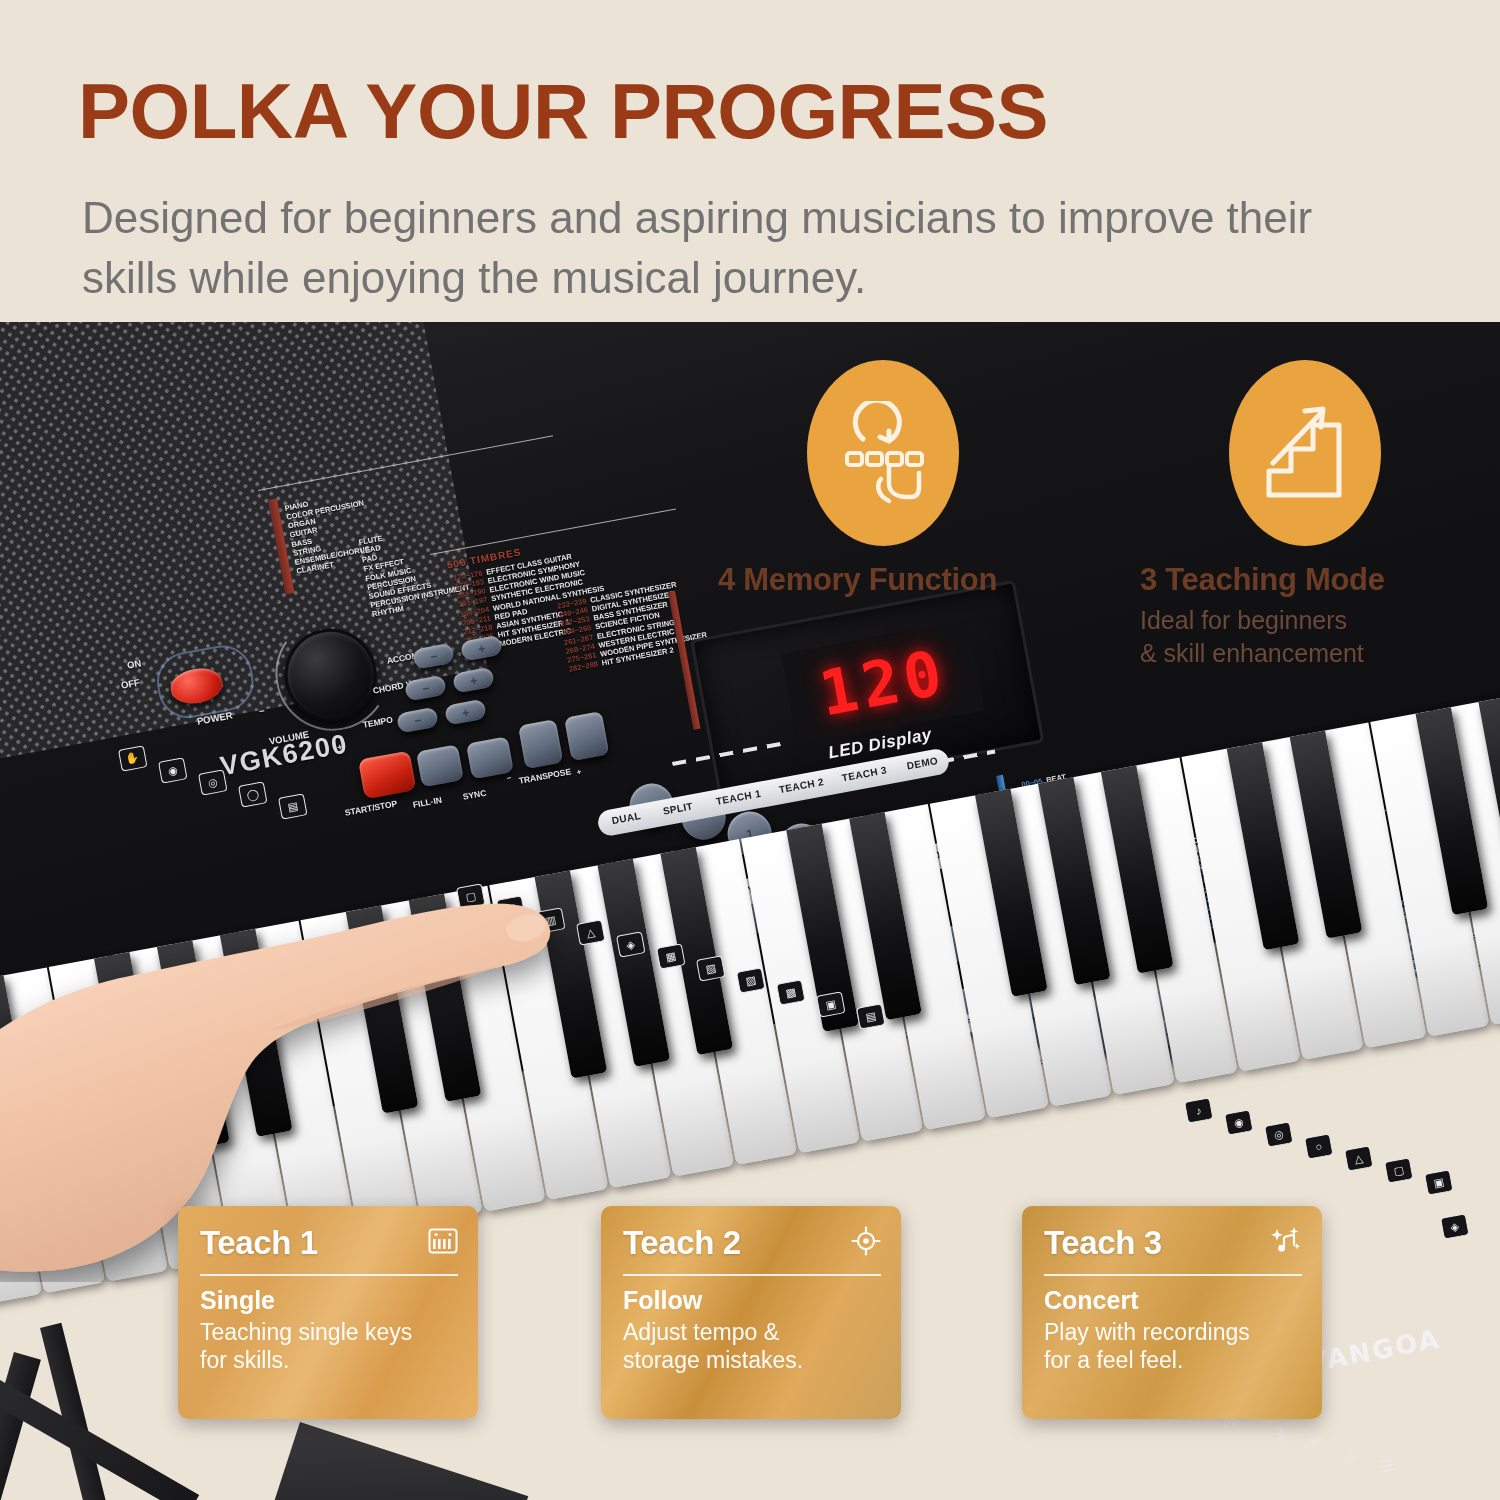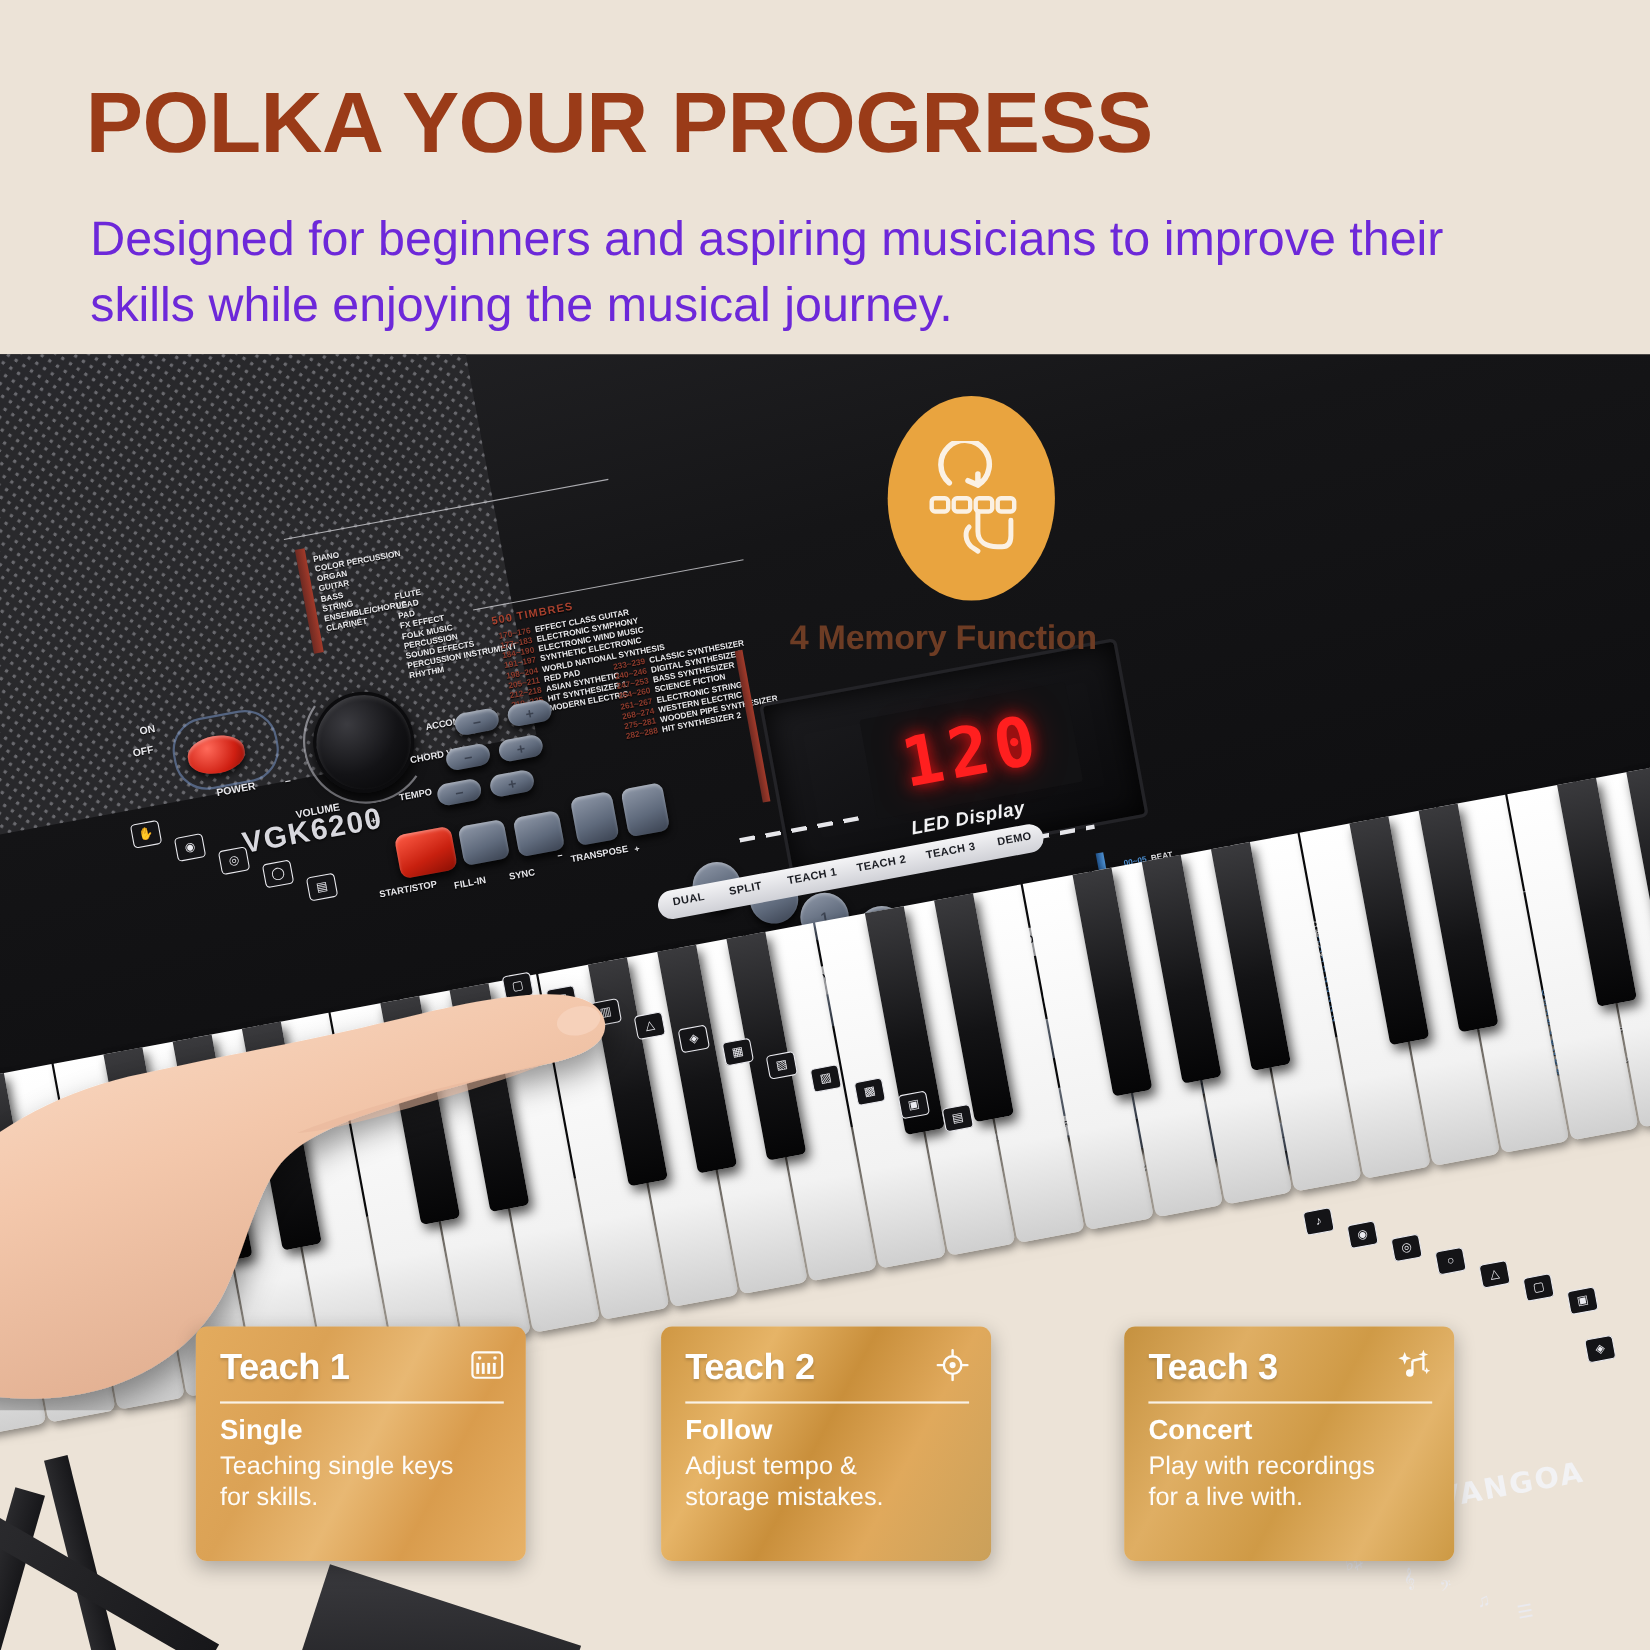--- a/index.html
+++ b/index.html
@@ -14,21 +14,21 @@
   #stage { position:absolute; inset:0; background:#ece3d7; overflow:hidden; }
 
   .headline {
     position:absolute; left:78px; top:72px;
     font-size:78px; font-weight:bold; letter-spacing:-0.5px;
     color:#9a3b18; line-height:1.02; white-space:nowrap;
     font-stretch:condensed;
   }
   .subline {
     position:absolute; left:82px; top:188px; width:1260px;
-    font-size:44px; font-weight:400; color:#6d28d9; line-height:1.36;
+    font-size:44px; font-weight:400; color:#737373; line-height:1.36;
   }
 
   
   #photo {
     position:absolute; left:0; top:322px; width:1500px; height:1178px;
     overflow:hidden;
   }
   
   #photo .backdrop { position:absolute; inset:0; background:#ece3d7; }
 
@@ -927,20 +927,34 @@
         <rect x="30" y="52" width="15" height="12" rx="3" fill="none" stroke="#fbf1e4" stroke-width="4"></rect>
         <rect x="50" y="52" width="15" height="12" rx="3" fill="none" stroke="#fbf1e4" stroke-width="4"></rect>
         <rect x="70" y="52" width="15" height="12" rx="3" fill="none" stroke="#fbf1e4" stroke-width="4"></rect>
         <path d="M52 64 L52 82 M52 82 C52 92 60 96 70 96 L74 96 C80 96 82 92 82 86 L82 72" fill="none" stroke="#fbf1e4" stroke-width="4.5" stroke-linecap="round"></path>
         <path d="M44 78 C40 82 40 90 46 96 L52 100" fill="none" stroke="#fbf1e4" stroke-width="4.5" stroke-linecap="round"></path>
       </svg>
     </div>
     <div class="ftitle">4 Memory Function</div>
   </div>
 
+  <div class="feat" style="left:1140px;top:360px;">
+    <div class="bubble">
+      <svg width="92" height="104" viewBox="0 0 92 104">
+        <path d="M10 94 L10 70 L32 70 L32 48 L54 48 L54 24 L80 24 L80 94 Z" fill="none" stroke="#fbf1e4" stroke-width="5" stroke-linejoin="round"></path>
+        <path d="M14 62 L62 12" fill="none" stroke="#fbf1e4" stroke-width="5" stroke-linecap="round"></path>
+        <path d="M46 10 L64 8 L62 26" fill="none" stroke="#fbf1e4" stroke-width="5" stroke-linecap="round" stroke-linejoin="round"></path>
+      </svg>
+    </div>
+    <div class="ftitle">3 Teaching Mode</div>
+    <div class="fdesc">
+      <div>Ideal for beginners</div>
+      <div>&amp; skill enhancement</div>
+    </div>
+  </div>
 
   <div class="card c1">
     <div class="row1">
       <div class="ct">Teach 1</div>
       <div class="ci">
         <svg width="30" height="26" viewBox="0 0 30 26">
           <rect x="1.5" y="1.5" width="27" height="23" rx="3" fill="none" stroke="#fff" stroke-width="2"></rect>
           <circle cx="8" cy="6.5" r="1.6" fill="#fff"></circle>
             <circle cx="22" cy="6.5" r="1.6" fill="#fff"></circle>
           <rect x="5" y="11" width="2.6" height="10" fill="#fff"></rect>
@@ -988,17 +1002,17 @@
           <path d="M14 11 L24 8.6 L24 19.6" fill="none" stroke="#fff" stroke-width="2.2" stroke-linejoin="round"></path>
           <circle cx="11.6" cy="22.2" r="3.4" fill="#fff"></circle>
           <path d="M14 11 L14 22" stroke="#fff" stroke-width="2.2"></path>
         </svg>
       </div>
     </div>
     <div class="rule"></div>
     <div class="cs">Concert</div>
     <div class="cd">
       <div>Play with recordings</div>
-      <div>for a live with.</div>
+      <div>for a feel feel.</div>
     </div>
   </div>
 
 </div>
 
 </body></html>

